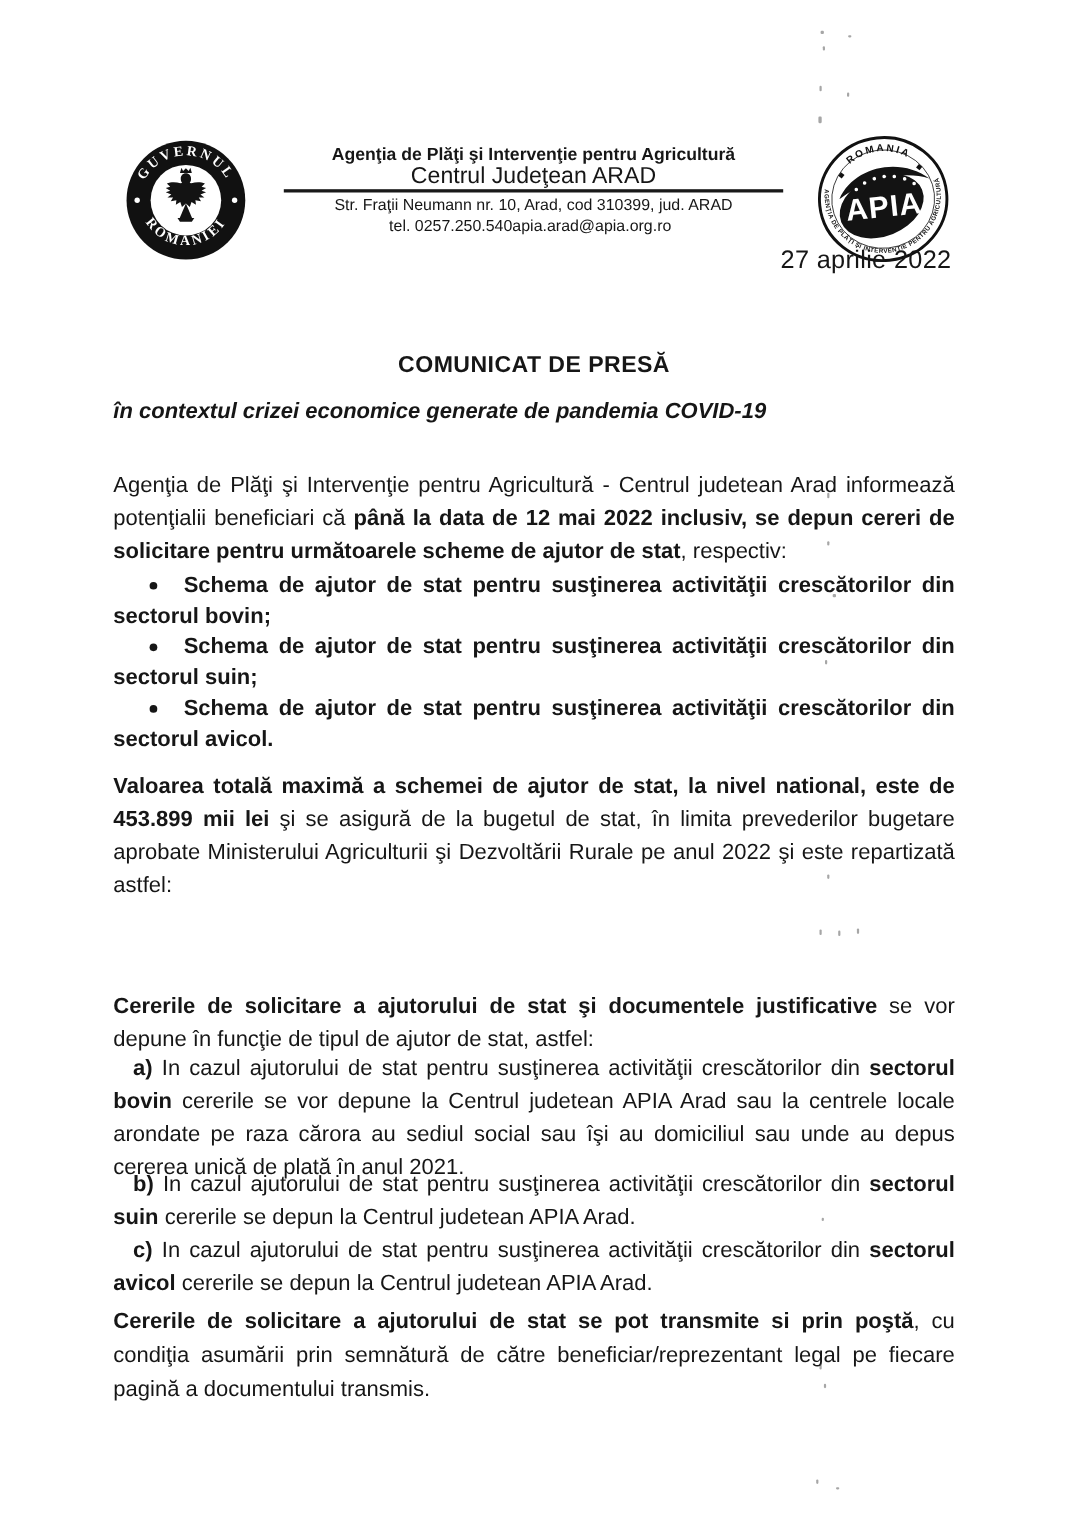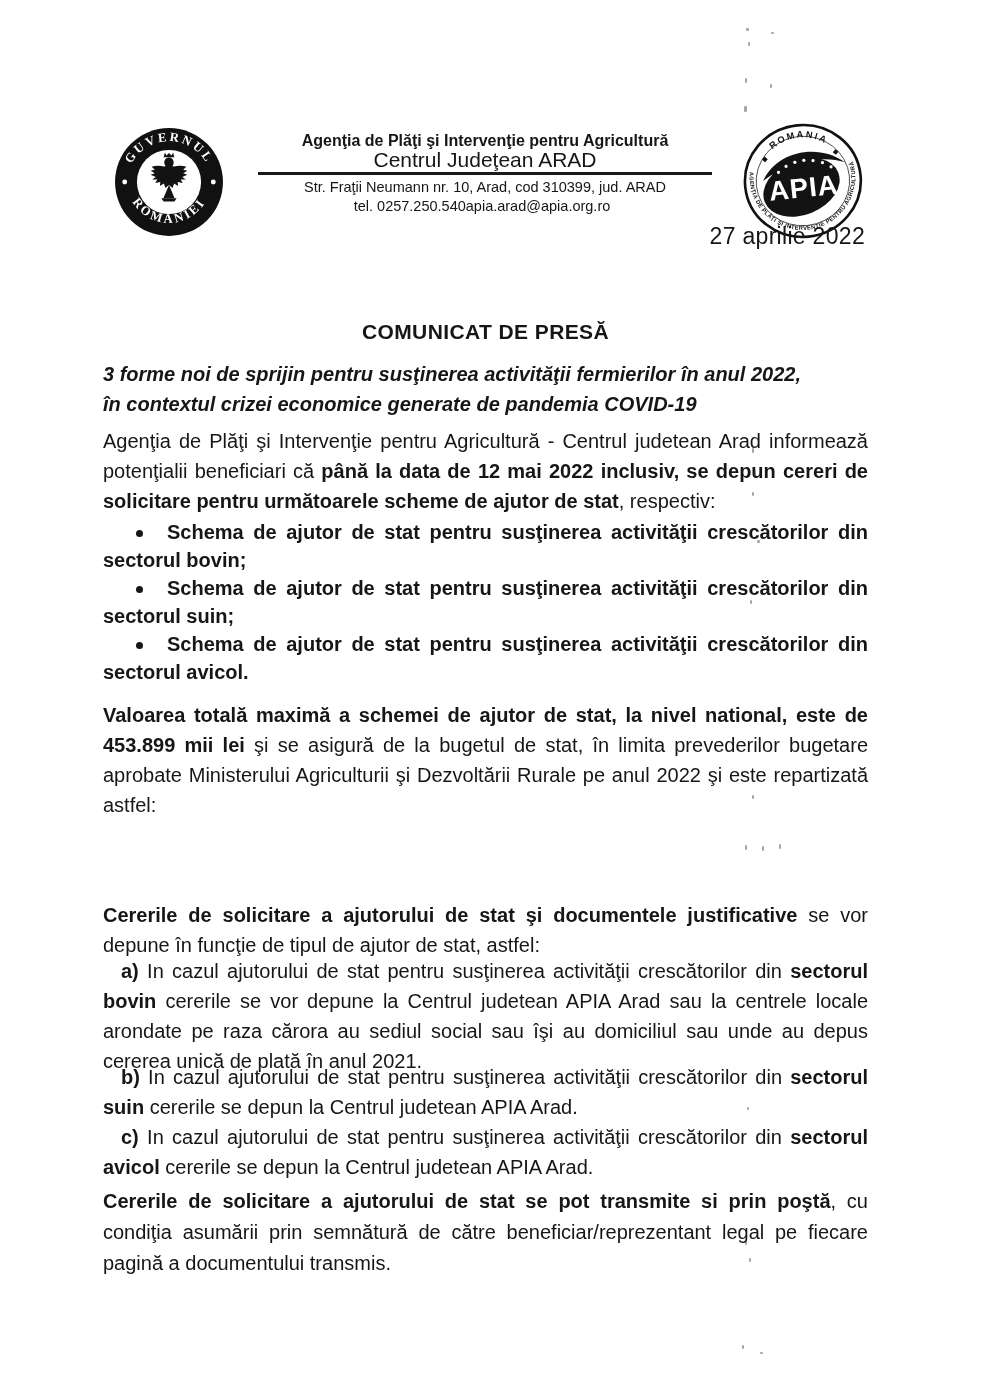--- a/index.html
+++ b/index.html
@@ -112,21 +112,20 @@
     <rect x="94" y="31" width="4" height="4" fill="#111111" transform="rotate(45 96 33)"></rect>
     <text font-family="Liberation Sans, sans-serif" font-size="5.6" font-weight="bold" fill="#111111" letter-spacing=".4">
       <textPath href="#ap-ring" startOffset="50%" text-anchor="middle">AGENŢIA DE PLĂŢI ŞI INTERVENŢIE PENTRU AGRICULTURĂ</textPath>
     </text>
   </svg>
 
   <div class="doc-date">27 aprilie 2022</div>
 
   <div class="block title-block">
     <h1 class="doc-title">COMUNICAT DE PRESĂ</h1>
-    <p class="doc-subtitle">3 forme noi de sprijin pentru susţinerea activităţii fermierilor în anul 2022,</p>
     <p class="doc-subtitle">în contextul crizei economice generate de pandemia COVID-19</p>
   </div>
 
   <div class="block blk-intro">
     <p><span>Agenţia de Plăţi şi Intervenţie pentru Agricultură - Centrul judetean Arad informează potenţialii beneficiari că </span><span class="b">până la data de 12 mai 2022 inclusiv, se depun cereri de solicitare pentru următoarele scheme de ajutor de stat</span><span>, respectiv:</span></p>
   </div>
 
   <div class="block blk-bullets">
     <p class="bullet"><span class="blt"></span><span class="b">Schema de ajutor de stat pentru susţinerea activităţii crescătorilor din sectorul bovin;</span></p>
     <p class="bullet"><span class="blt"></span><span class="b">Schema de ajutor de stat pentru susţinerea activităţii crescătorilor din sectorul suin;</span></p>

